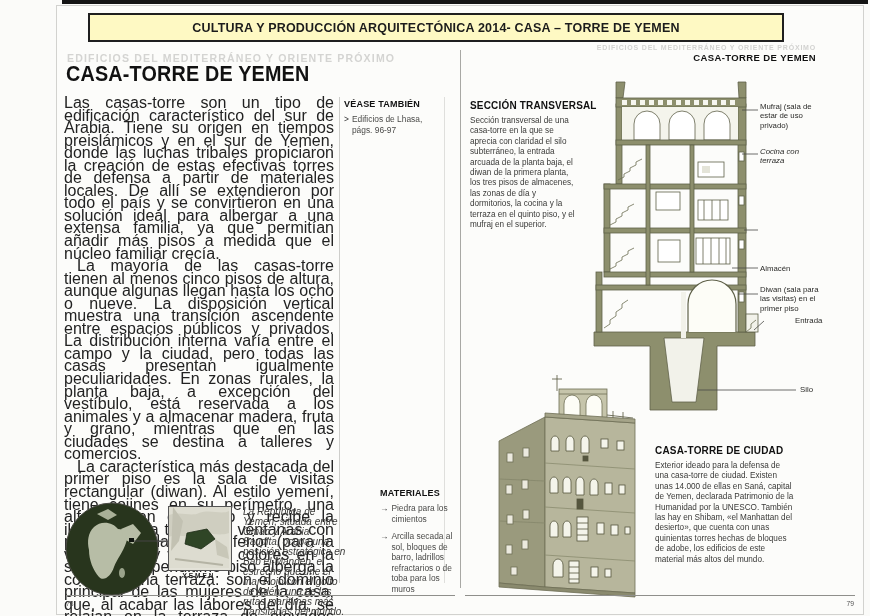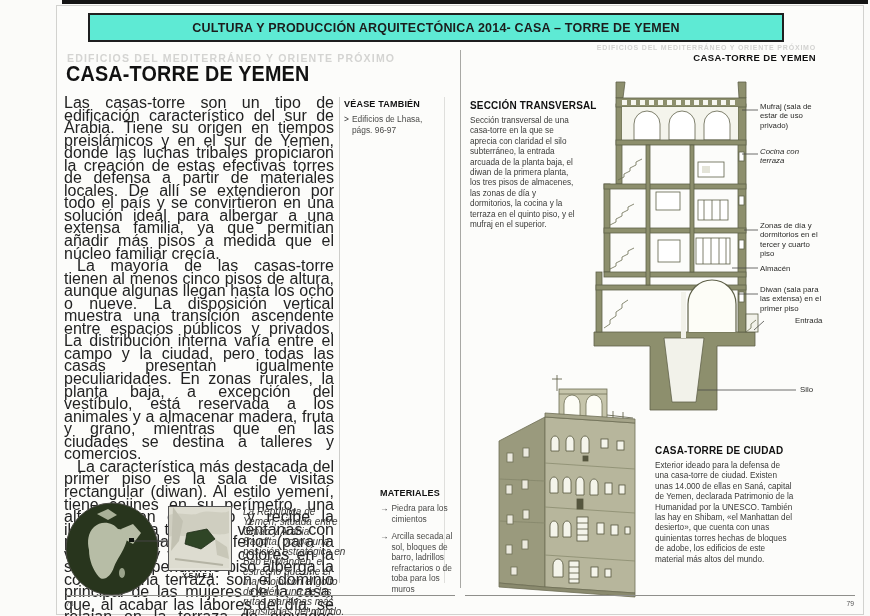--- a/index.html
+++ b/index.html
@@ -1,21 +1,21 @@
 <!DOCTYPE html>
 <html><head>
 <meta charset="utf-8">
 <style>
   html,body{margin:0;padding:0;background:#ffffff;}
   #page{position:relative;width:870px;height:616px;background:#fbfbf9;overflow:hidden;
         font-family:"Liberation Sans", sans-serif;color:#1c1c1c;}
   .scan-frame{position:absolute;left:56px;top:5px;width:806px;height:608px;
         border:1px solid #d2d2cf;background:#fcfcfa;}
   .top-bar{position:absolute;left:62px;top:0;width:806px;height:4px;background:#141414;}
-  .banner{position:absolute;left:88px;top:13px;width:692px;height:25px;background:#5eead4;
+  .banner{position:absolute;left:88px;top:13px;width:692px;height:25px;background:#fef9c3;
         border:2px solid #1f1f1f;display:flex;align-items:center;justify-content:center;
         font-weight:bold;font-size:12.5px;letter-spacing:.2px;}
   .ghost-header{position:absolute;left:67px;top:52px;font-weight:bold;font-size:11px;
         color:#d4d4d2;letter-spacing:1.2px;transform:scaleX(.96);transform-origin:left;}
   .page-title{position:absolute;left:66px;top:62px;font-weight:bold;font-size:21.5px;
         letter-spacing:.2px;transform:scaleX(.92);transform-origin:left;color:#111;}
   .body-col{position:absolute;left:64px;top:97px;width:270px;font-size:16px;
         line-height:12.55px;text-align:justify;color:#222;}
   .body-col p{margin:0;}
   .body-col p + p{text-indent:13px;}
@@ -208,23 +208,22 @@
       <line x1="152" y1="150" x2="166" y2="150"></line>
       <line x1="140" y1="188" x2="166" y2="188"></line>
       <line x1="146" y1="214" x2="166" y2="214"></line>
       <line x1="162" y1="250" x2="172" y2="241"></line>
       <line x1="106" y1="310" x2="204" y2="310"></line>
     </g>
   </svg>
 
   <div class="diagram-label" style="left:760px;top:102px;width:56px;">Mufraj (sala de estar de uso privado)</div>
   <div class="diagram-label" style="left:760px;top:147px;width:48px;font-style:italic;">Cocina con terraza</div>
-  <div class="diagram-label" style="left:760px;top:221px;width:58px;">Zonas de día y dormitorios en el tercer y cuarto piso</div>
   <div class="diagram-label" style="left:760px;top:264px;width:60px;">Almacén</div>
-  <div class="diagram-label" style="left:760px;top:285px;width:62px;">Diwan (sala para las extensa) en el primer piso</div>
+  <div class="diagram-label" style="left:760px;top:285px;width:62px;">Diwan (sala para las visitas) en el primer piso</div>
   <div class="diagram-label" style="left:762px;top:316px;padding-left:33px;">Entrada</div>
   <div class="diagram-label" style="left:800px;top:385px;">Silo</div>
 
   <svg style="position:absolute;left:493px;top:371px;" width="162" height="240" viewBox="0 0 162 240">
     <g stroke="#6e6f55" stroke-width="0.8">
 
       <line x1="64" y1="4" x2="64" y2="20" stroke="#55563e"></line>
       <line x1="59" y1="8" x2="69" y2="8" stroke="#55563e"></line>
       <rect x="66" y="18" width="48" height="30" fill="#c6c5ab"></rect>
       <path d="M71,48 L71,33 A8 9 0 0 1 87,33 L87,48 Z" fill="#fdfdf6"></path>

